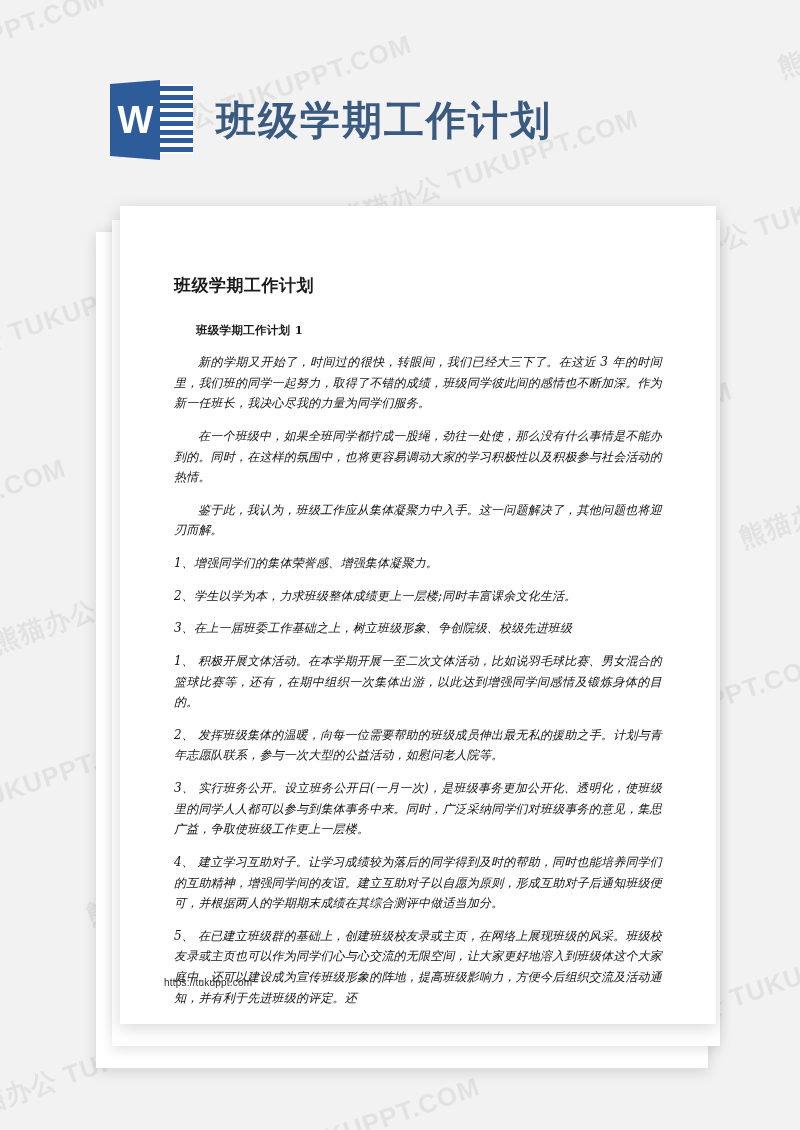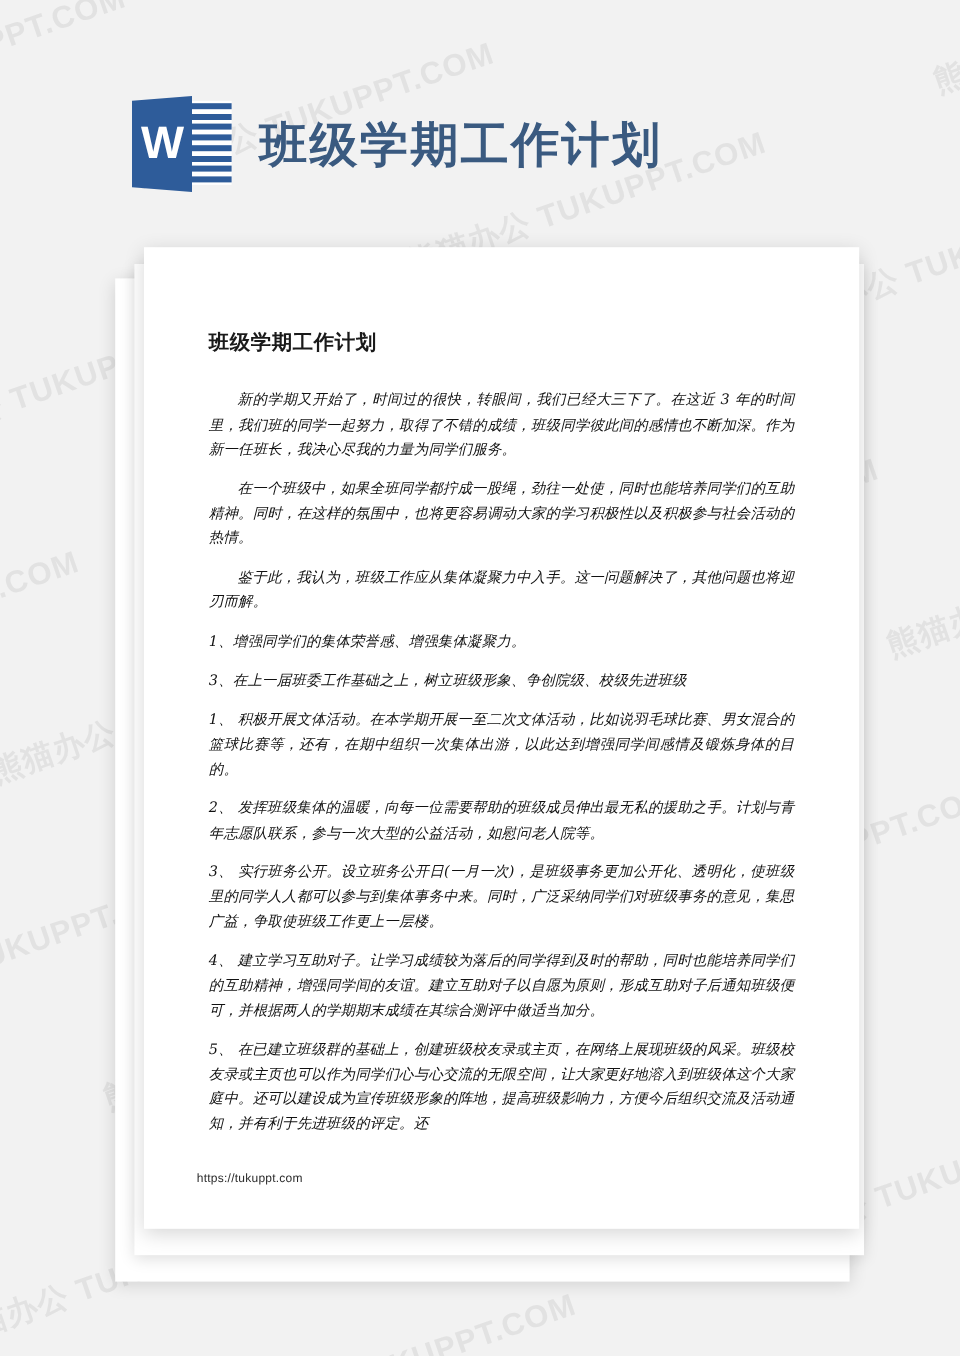--- a/index.html
+++ b/index.html
@@ -204,26 +204,28 @@
           <i></i>
           <i></i>
       </div>
     </div>
     <div id="doc-title">班级学期工作计划</div>
   </div>
 
   <div class="page" id="page-front">
 
     <div class="doc-heading">班级学期工作计划</div>
+    <div class="doc-subheading">班级学期工作计划 1</div>
 
     <p class="doc-p">新的学期又开始了，时间过的很快，转眼间，我们已经大三下了。在这近 3 年的时间里，我们班的同学一起努力，取得了不错的成绩，班级同学彼此间的感情也不断加深。作为新一任班长，我决心尽我的力量为同学们服务。</p>
-    <p class="doc-p">在一个班级中，如果全班同学都拧成一股绳，劲往一处使，同时也能培养同学们的互助精神。同时，在这样的氛围中，也将更容易调动大家的学习积极性以及积极参与社会活动的热情。</p>
+    <p class="doc-p">在一个班级中，如果全班同学都拧成一股绳，劲往一处使，那么没有什么事情是不能办到的。同时，在这样的氛围中，也将更容易调动大家的学习积极性以及积极参与社会活动的热情。</p>
     <p class="doc-p">鉴于此，我认为，班级工作应从集体凝聚力中入手。这一问题解决了，其他问题也将迎刃而解。</p>
 
     <p class="doc-p listitem">1、增强同学们的集体荣誉感、增强集体凝聚力。</p>
+    <p class="doc-p listitem">2、学生以学为本，力求班级整体成绩更上一层楼;同时丰富课余文化生活。</p>
     <p class="doc-p listitem">3、在上一届班委工作基础之上，树立班级形象、争创院级、校级先进班级</p>
 
 
     <p class="doc-p listitem-wide">1、 积极开展文体活动。在本学期开展一至二次文体活动，比如说羽毛球比赛、男女混合的篮球比赛等，还有，在期中组织一次集体出游，以此达到增强同学间感情及锻炼身体的目的。</p>
     <p class="doc-p listitem-wide">2、 发挥班级集体的温暖，向每一位需要帮助的班级成员伸出最无私的援助之手。计划与青年志愿队联系，参与一次大型的公益活动，如慰问老人院等。</p>
     <p class="doc-p listitem-wide">3、 实行班务公开。设立班务公开日(一月一次)，是班级事务更加公开化、透明化，使班级里的同学人人都可以参与到集体事务中来。同时，广泛采纳同学们对班级事务的意见，集思广益，争取使班级工作更上一层楼。</p>
     <p class="doc-p listitem-wide">4、 建立学习互助对子。让学习成绩较为落后的同学得到及时的帮助，同时也能培养同学们的互助精神，增强同学间的友谊。建立互助对子以自愿为原则，形成互助对子后通知班级便可，并根据两人的学期期末成绩在其综合测评中做适当加分。</p>
     <p class="doc-p listitem-wide">5、 在已建立班级群的基础上，创建班级校友录或主页，在网络上展现班级的风采。班级校友录或主页也可以作为同学们心与心交流的无限空间，让大家更好地溶入到班级体这个大家庭中。还可以建设成为宣传班级形象的阵地，提高班级影响力，方便今后组织交流及活动通知，并有利于先进班级的评定。还</p>
 
     <div id="doc-footer-url">https://tukuppt.com</div>

